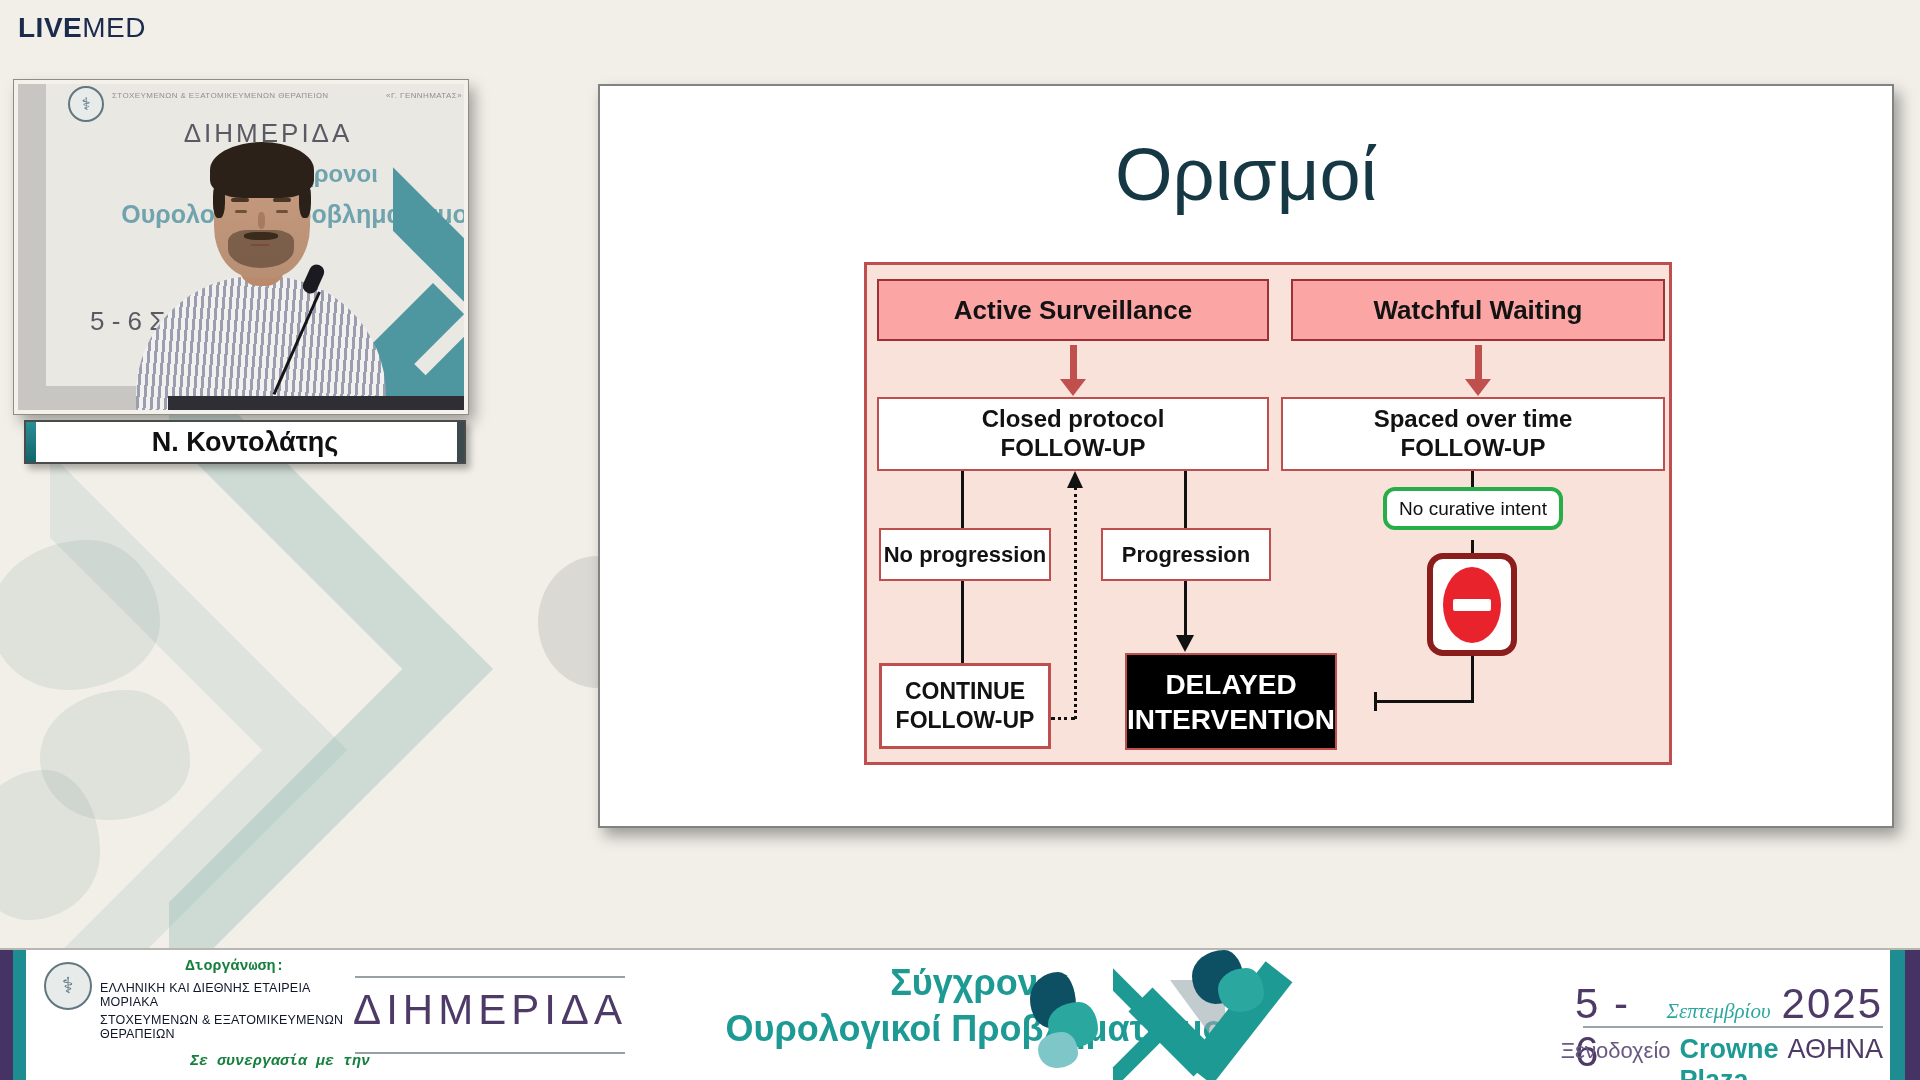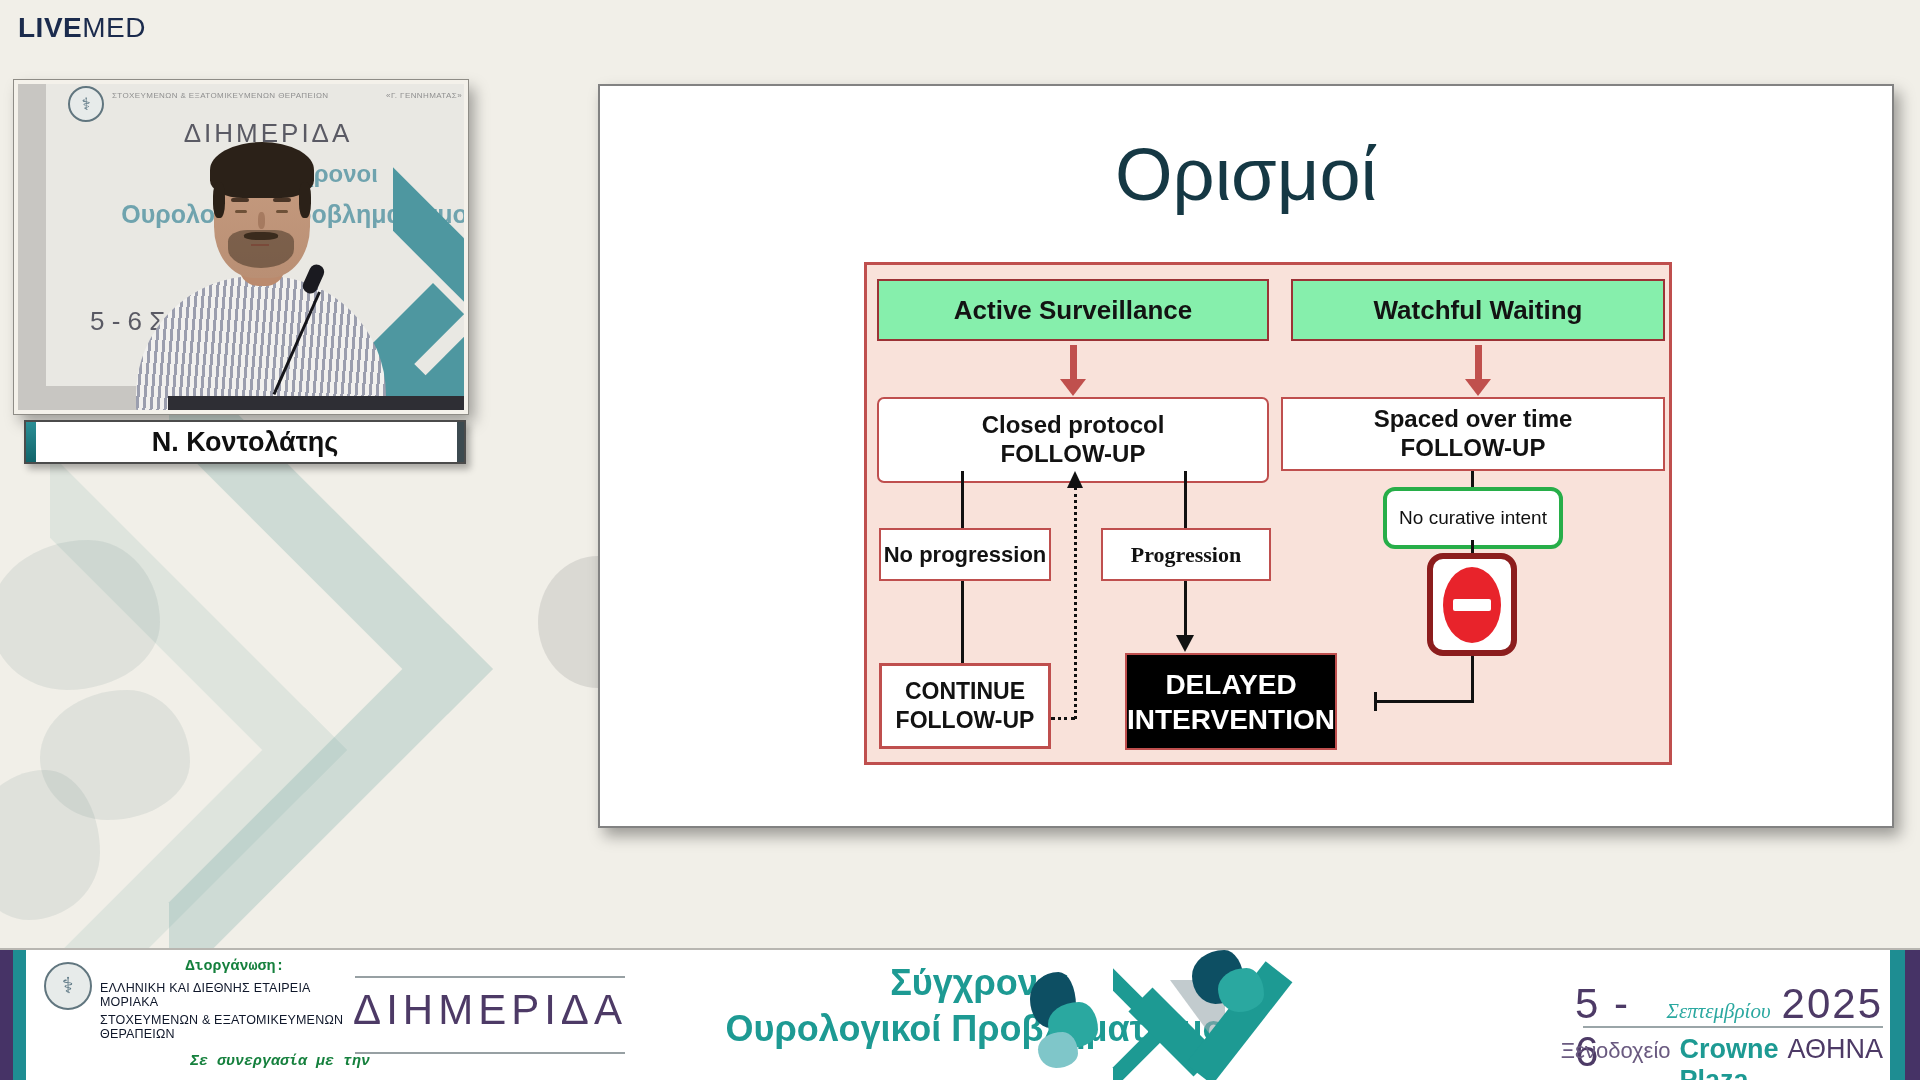--- a/index.html
+++ b/index.html
@@ -35,21 +35,21 @@
   .plate-cap-l{left:0;top:0;width:10px;height:100%;background:linear-gradient(#2a8f96,#11646a);}
   .plate-cap-r{right:0;top:0;width:7px;height:100%;background:#3c4a50;}
 
   
   .slide{left:598px;top:84px;width:1292px;height:740px;background:#fff;border:2px solid #828282;
          box-shadow:6px 8px 14px rgba(0,0,0,.35);}
   .slide-title{left:0;top:46px;width:100%;text-align:center;font-size:74px;color:#153844;}
   .fc{left:264px;top:176px;width:808px;height:503px;background:#f9e2da;border:3px solid #bf4f4e;box-sizing:border-box;}
   .fc-box{box-sizing:border-box;display:flex;flex-direction:column;align-items:center;justify-content:center;
           text-align:center;background:#fff;border:2.5px solid #bf4f4e;color:#121212;}
-  .fc-head{background:#86efac;border:2.5px solid #9c3235;font-weight:700;font-size:26px;
+  .fc-head{background:#fca5a5;border:2.5px solid #9c3235;font-weight:700;font-size:26px;
            display:flex;align-items:center;justify-content:center;color:#131313;box-sizing:border-box;}
   .fc-line{background:#111;}
   .fc-b1{font-weight:700;font-size:24px;line-height:1.2;}
   .fc-b2{font-weight:700;font-size:22px;}
   .fc-b3{font-weight:700;font-size:23px;line-height:1.25;}
   .delayed{background:#000;border:2px solid #bf4f4e;color:#fff;display:flex;flex-direction:column;
            align-items:center;justify-content:center;font-weight:700;font-size:28px;line-height:1.25;box-sizing:border-box;}
   .green-box{box-sizing:border-box;background:#fff;border:4px solid #27ae49;border-radius:12px;
              display:flex;align-items:center;justify-content:center;font-size:19px;color:#111;}
   .noentry{box-sizing:border-box;background:#fff;border:6px solid #8c1d1d;border-radius:16px;}
@@ -142,52 +142,52 @@
     <div class="abs fc">
 
       <div class="abs fc-head" style="left:10px;top:14px;width:392px;height:62px;">Active Surveillance</div>
       <div class="abs fc-head" style="left:424px;top:14px;width:374px;height:62px;">Watchful Waiting</div>
 
       <div class="abs" style="left:203px;top:80px;width:7px;height:36px;background:#c0504d;"></div>
       <div class="abs" style="left:193px;top:114px;width:0;height:0;border-left:13px solid transparent;border-right:13px solid transparent;border-top:17px solid #c0504d;"></div>
       <div class="abs" style="left:608px;top:80px;width:7px;height:36px;background:#c0504d;"></div>
       <div class="abs" style="left:598px;top:114px;width:0;height:0;border-left:13px solid transparent;border-right:13px solid transparent;border-top:17px solid #c0504d;"></div>
 
-      <div class="abs fc-box fc-b1" style="left:10px;top:132px;width:392px;height:86px;border-radius:7px;">
+      <div class="abs fc-box fc-b1" style="left:10px;top:132px;width:392px;height:74px;">
         <div>Closed protocol</div>
         <div>FOLLOW-UP</div>
       </div>
       <div class="abs fc-box fc-b1" style="left:414px;top:132px;width:384px;height:74px;">
         <div>Spaced over time</div>
         <div>FOLLOW-UP</div>
       </div>
 
       <div class="abs fc-line" style="left:94px;top:206px;width:3px;height:57px;"></div>
       <div class="abs fc-line" style="left:317px;top:206px;width:3px;height:57px;"></div>
       <div class="abs" style="left:207px;top:222px;height:232px;width:0;border-left:3px dotted #111;"></div>
       <div class="abs" style="left:200px;top:206px;width:0;height:0;border-left:8px solid transparent;border-right:8px solid transparent;border-bottom:17px solid #111;"></div>
       <div class="abs" style="left:184px;top:452px;width:24px;height:0;border-top:3px dotted #111;"></div>
 
       <div class="abs fc-box fc-b2" style="left:12px;top:263px;width:172px;height:53px;">No progression</div>
-      <div class="abs fc-box fc-b2" style="left:234px;top:263px;width:170px;height:53px;font-family:Liberation Serif, serif;">Progression</div>
+      <div class="abs fc-box fc-b2" style="left:234px;top:263px;width:170px;height:53px;">Progression</div>
       <div class="abs fc-line" style="left:94px;top:316px;width:3px;height:82px;"></div>
       <div class="abs fc-line" style="left:317px;top:316px;width:3px;height:56px;"></div>
       <div class="abs" style="left:309px;top:370px;width:0;height:0;border-left:9px solid transparent;border-right:9px solid transparent;border-top:17px solid #111;"></div>
 
       <div class="abs fc-box fc-b3" style="left:12px;top:398px;width:172px;height:86px;border-width:3px;">
         <div>CONTINUE</div>
         <div>FOLLOW-UP</div>
       </div>
       <div class="abs delayed" style="left:258px;top:388px;width:212px;height:97px;">
         <div>DELAYED</div>
         <div>INTERVENTION</div>
       </div>
 
       <div class="abs fc-line" style="left:604px;top:206px;width:3px;height:18px;"></div>
-      <div class="abs green-box" style="left:516px;top:222px;width:180px;height:62px;">No curative intent</div>
+      <div class="abs green-box" style="left:516px;top:222px;width:180px;height:43px;">No curative intent</div>
       <div class="abs fc-line" style="left:604px;top:275px;width:3px;height:14px;"></div>
       <div class="abs noentry" style="left:560px;top:288px;width:90px;height:103px;">
         <div class="abs" style="left:50%;top:50%;width:58px;height:76px;margin:-38px 0 0 -29px;background:#e8232b;border-radius:50%;"></div>
         <div class="abs" style="left:50%;top:50%;width:38px;height:12px;margin:-6px 0 0 -19px;background:#fff;border-radius:2px;"></div>
       </div>
       <div class="abs fc-line" style="left:604px;top:391px;width:3px;height:47px;"></div>
       <div class="abs fc-line" style="left:510px;top:435px;width:97px;height:3px;"></div>
       <div class="abs fc-line" style="left:507px;top:427px;width:3px;height:19px;"></div>
     </div>
 

